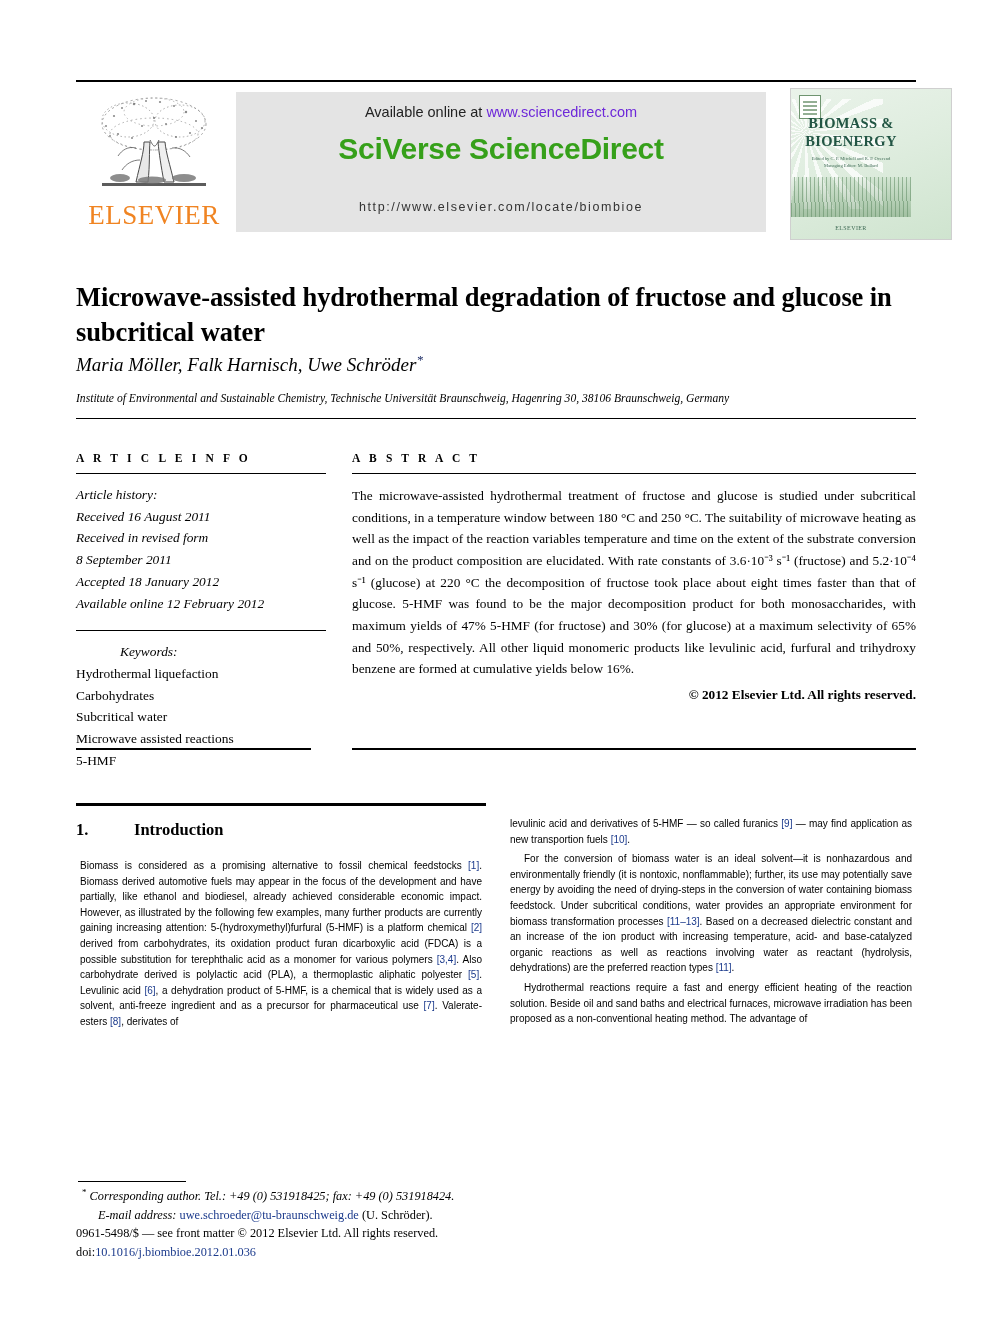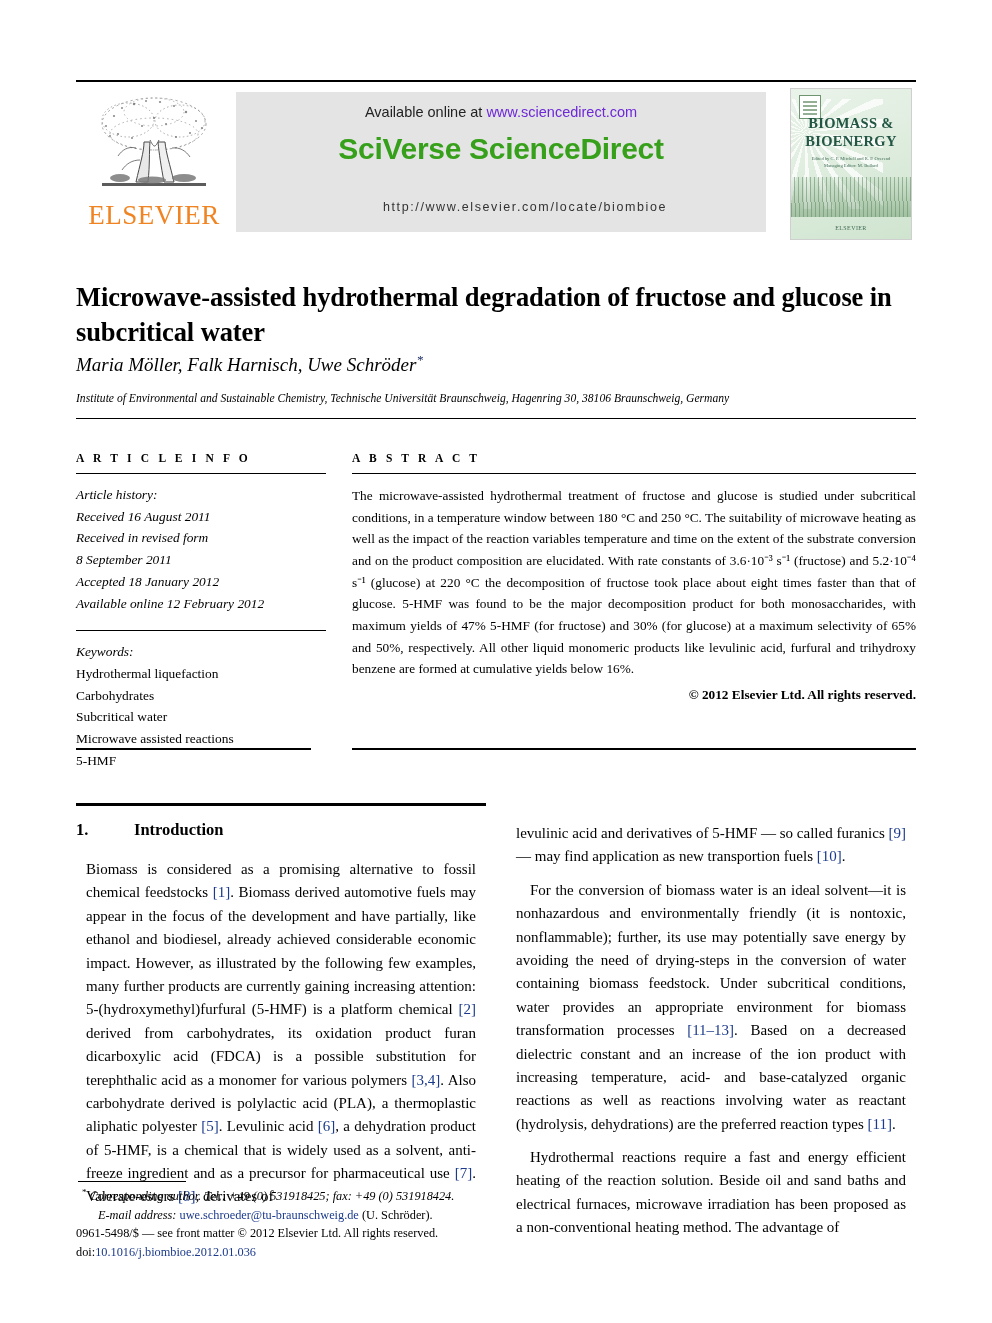--- a/index.html
+++ b/index.html
@@ -92,37 +92,38 @@
     text-align: center;
     font-family: "Liberation Sans", sans-serif;
     font-weight: bold;
     font-size: 30px;
     color: #36a01a;
     letter-spacing: -0.3px;
   }
   .sd-url {
     position: absolute;
     left: 0; top: 108px;
-    width: 578px;
+    width: 530px;
     text-align: center;
     font-family: "Liberation Sans", sans-serif;
     font-size: 12.5px;
     letter-spacing: 1.6px;
     color: #333;
   }
 
   
   .cover {
     position: absolute;
     left: 714px; top: 4px;
     width: 120px;
     height: 150px;
     border: 1px solid #cfcfcf;
     background: linear-gradient(160deg,#eaf3ea 0%, #dfeddf 45%, #cfe4cf 100%);
     overflow: hidden;
+    padding-left: 40px;
   }
   .cover-badge {
     position: absolute;
     left: 8px; top: 6px;
     width: 20px; height: 22px;
     border: 1px solid #6f9470;
     background: #ffffff;
   }
   .cover-badge:after{
     content:"";
@@ -253,21 +254,21 @@
     height: 1px;
     background: #000;
     margin-top: 16px;
   }
   .kw-body {
     margin-top: 10px;
     font-family: "Liberation Serif", serif;
     font-size: 13.4px;
     line-height: 1.62;
   }
-  .kw-body .kwlabel { font-style: italic; }
+  .kw-body .kwlabel { font-style: italic; margin-left: 44px; }
 
   .abs-body {
     margin-top: 11px;
     font-family: "Liberation Serif", serif;
     font-size: 13.3px;
     line-height: 1.63;
     text-align: justify;
     text-justify: inter-word;
   }
   .abs-copy {
@@ -312,26 +313,26 @@
     width: 410px;
   }
   .h1 {
     font-family: "Liberation Serif", serif;
     font-weight: bold;
     font-size: 16.5px;
     margin: 8px 0 18px 0;
   }
   .h1 .num { display: inline-block; width: 58px; }
   .para {
-    font-family: Liberation Serif, serif;
-    font-size: 15px;
+    font-family: Liberation Sans, sans-serif;
+    font-size: 10px;
     line-height: 1.56;
     text-align: justify;
     text-justify: inter-word;
-    margin: 10px;
+    margin: 4px;
   }
   .para + .para { text-indent: 14px; }
   .ref { color: #1b3a8c; }
 
   
   .fn-rule {
     position: absolute;
     left: 78px; top: 1181px;
     width: 108px;
     height: 1px;

